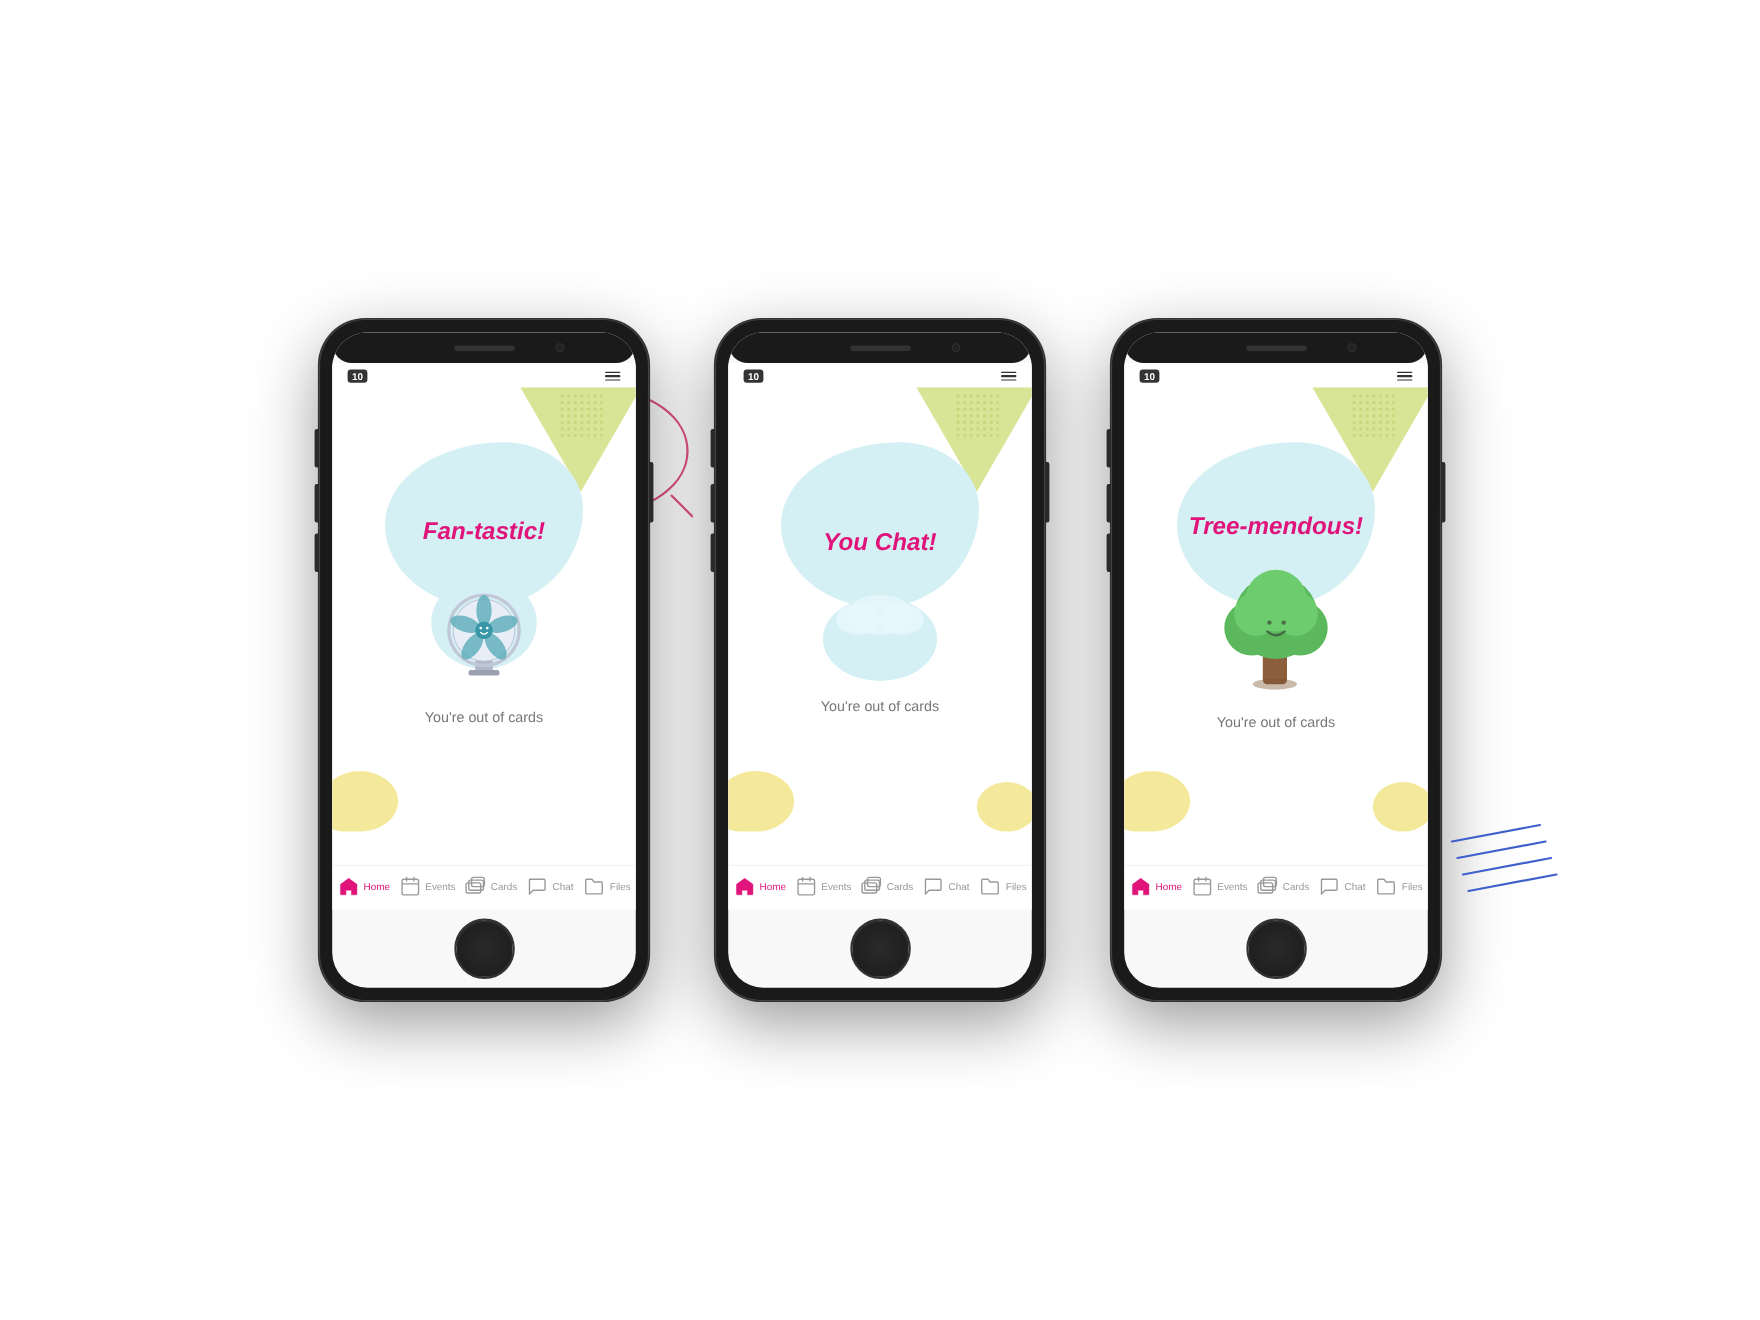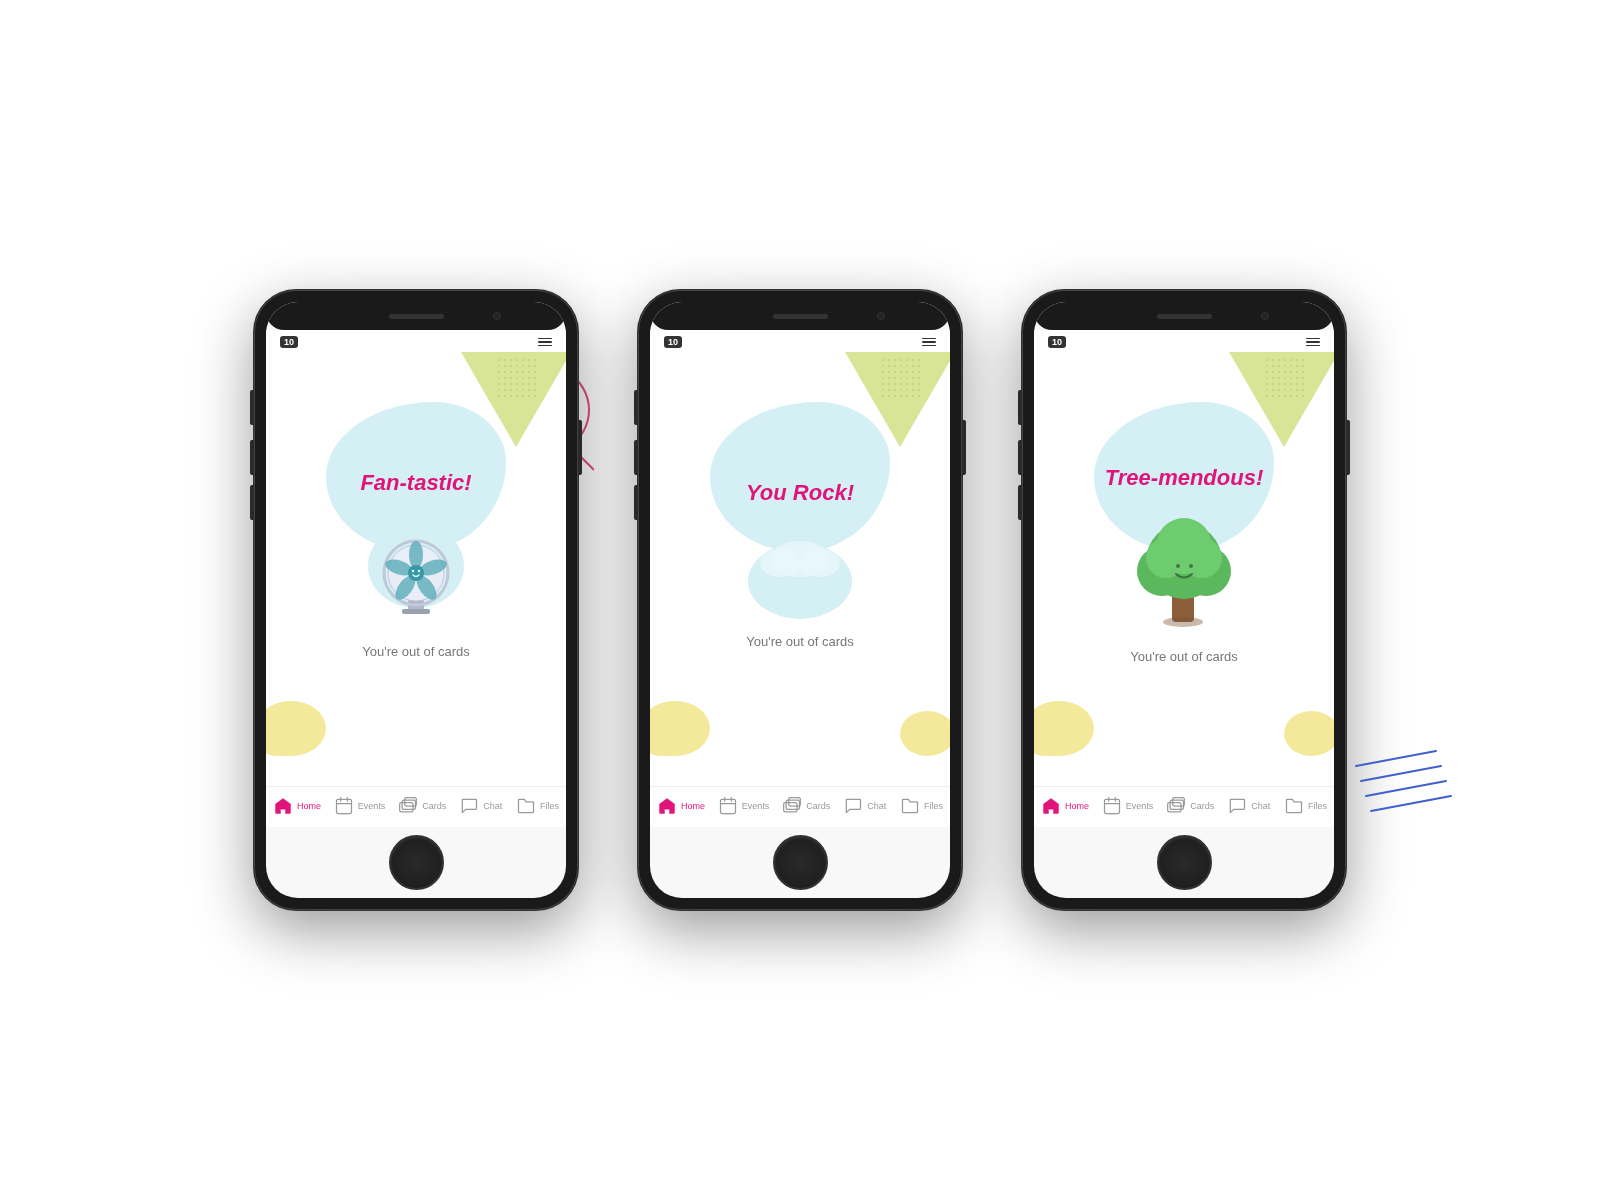--- a/index.html
+++ b/index.html
@@ -32,21 +32,21 @@
       width: 120px;
       height: 80px;
     }
 
     
     .phone-wrapper {
       position: relative;
     }
 
     .phone {
-      width: 324px;
+      width: 300px;
       height: 620px;
       background: #1a1a1a;
       border-radius: 42px;
       padding: 12px;
       box-shadow:
         0 0 0 1px #333,
         0 20px 60px rgba(0,0,0,0.4),
         inset 0 0 0 1px #444;
       position: relative;
     }
@@ -449,21 +449,21 @@
             </div>
           </div>
         </div>
         <div class="app-content">
           <div class="deco-triangle"></div>
           <div class="deco-dots"></div>
           <div class="deco-blob-blue"></div>
           <div class="deco-blob-yellow"></div>
           <div class="deco-blob-yellow-right"></div>
 
-          <div class="app-title">You Rock!</div>
+          <div class="app-title">You Chat!</div>
 
           <div class="illustration-container">
 
             <svg width="130" height="100" viewBox="0 0 130 100" xmlns="http://www.w3.org/2000/svg">
               <ellipse cx="65" cy="60" rx="52" ry="38" fill="#d4f0f5"></ellipse>
 
               <ellipse cx="65" cy="38" rx="30" ry="18" fill="#e8f8fc" opacity="0.8"></ellipse>
               <ellipse cx="45" cy="42" rx="20" ry="14" fill="#e8f8fc" opacity="0.8"></ellipse>
               <ellipse cx="85" cy="42" rx="20" ry="14" fill="#e8f8fc" opacity="0.8"></ellipse>
             </svg>

